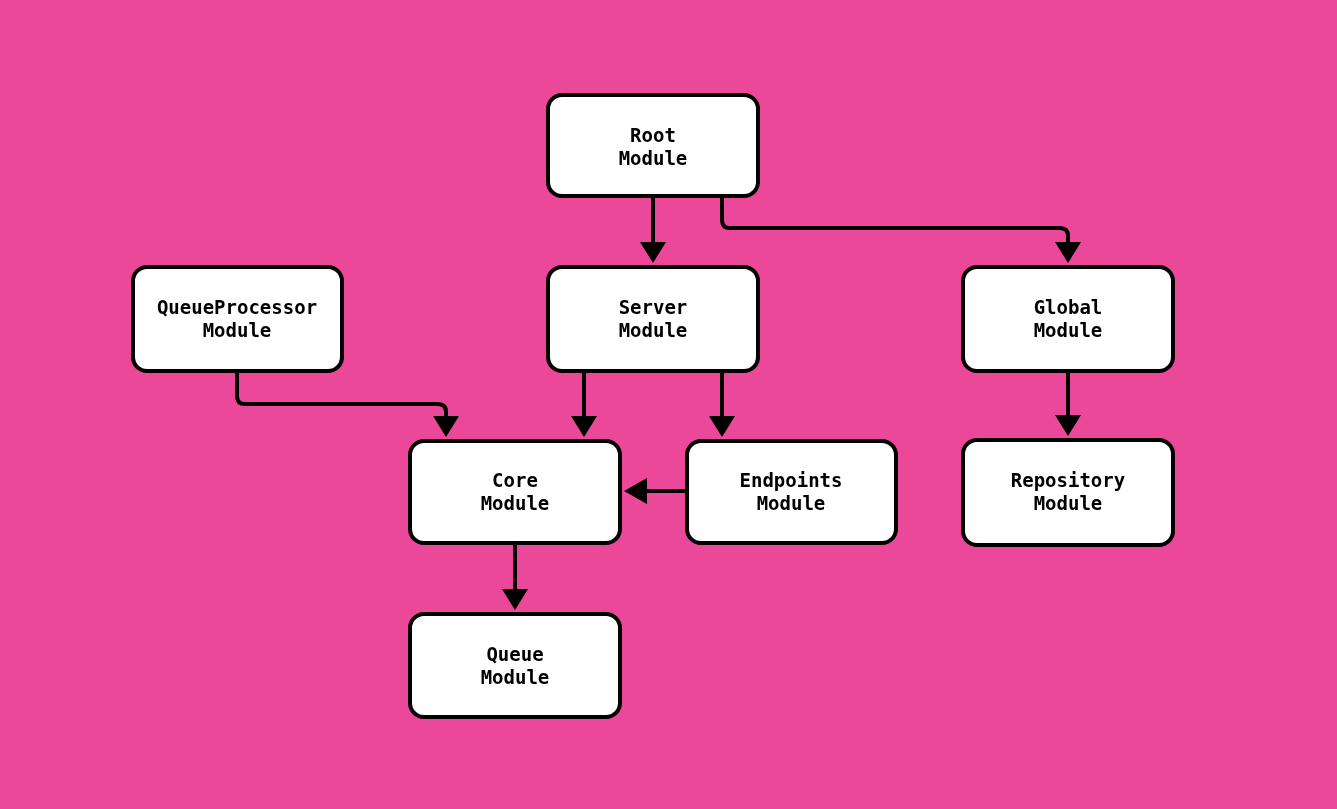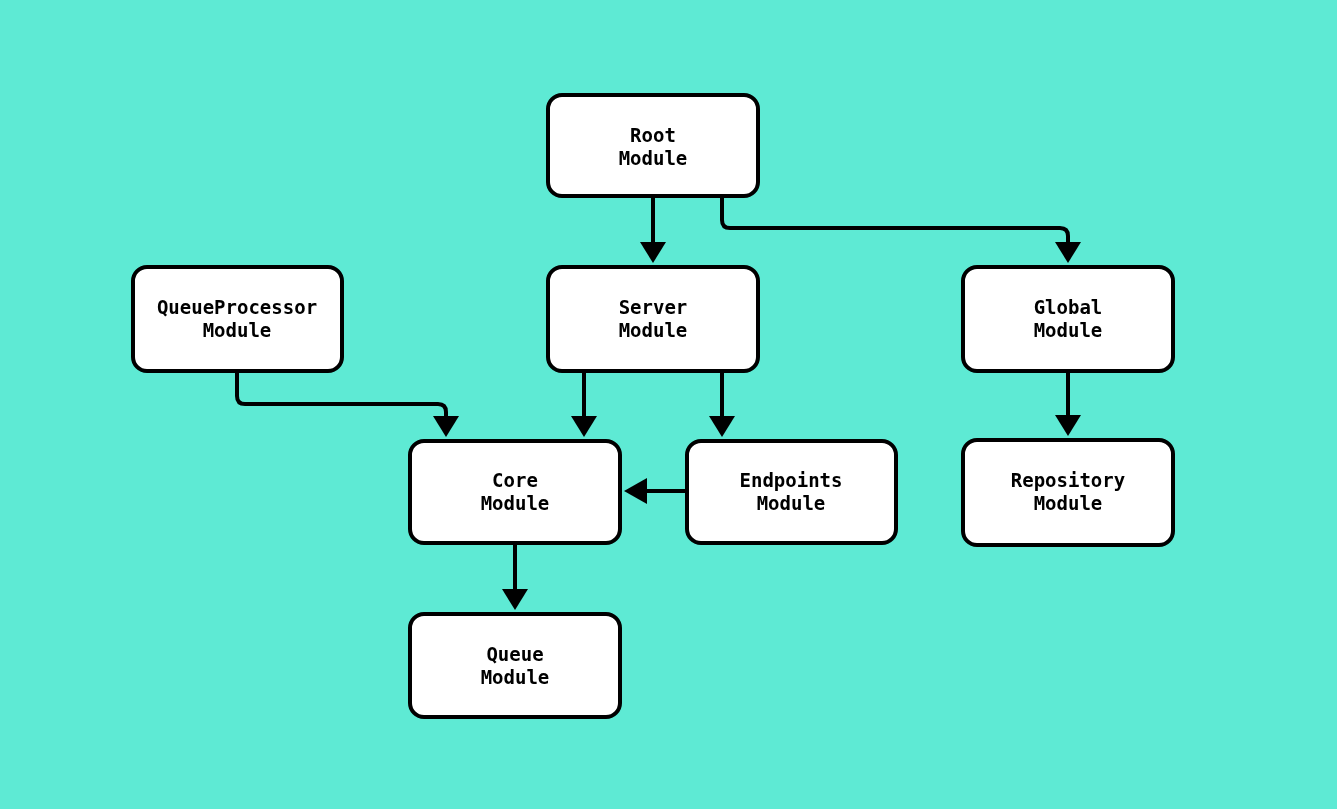--- a/index.html
+++ b/index.html
@@ -11,21 +11,21 @@
   body {
     width: 1337px;
     height: 809px;
     font-family: "DejaVu Sans Mono", "Liberation Mono", monospace;
     overflow: hidden;
   }
   #diagram-root {
     position: relative;
     width: 1337px;
     height: 809px;
-    background: #5eead4;
+    background: #ec4899;
   }
   svg#diagram-canvas {
     display: block;
     width: 1337px;
     height: 809px;
   }
   .node-box {
     fill: #ffffff;
     stroke: #000000;
     stroke-width: 4;

